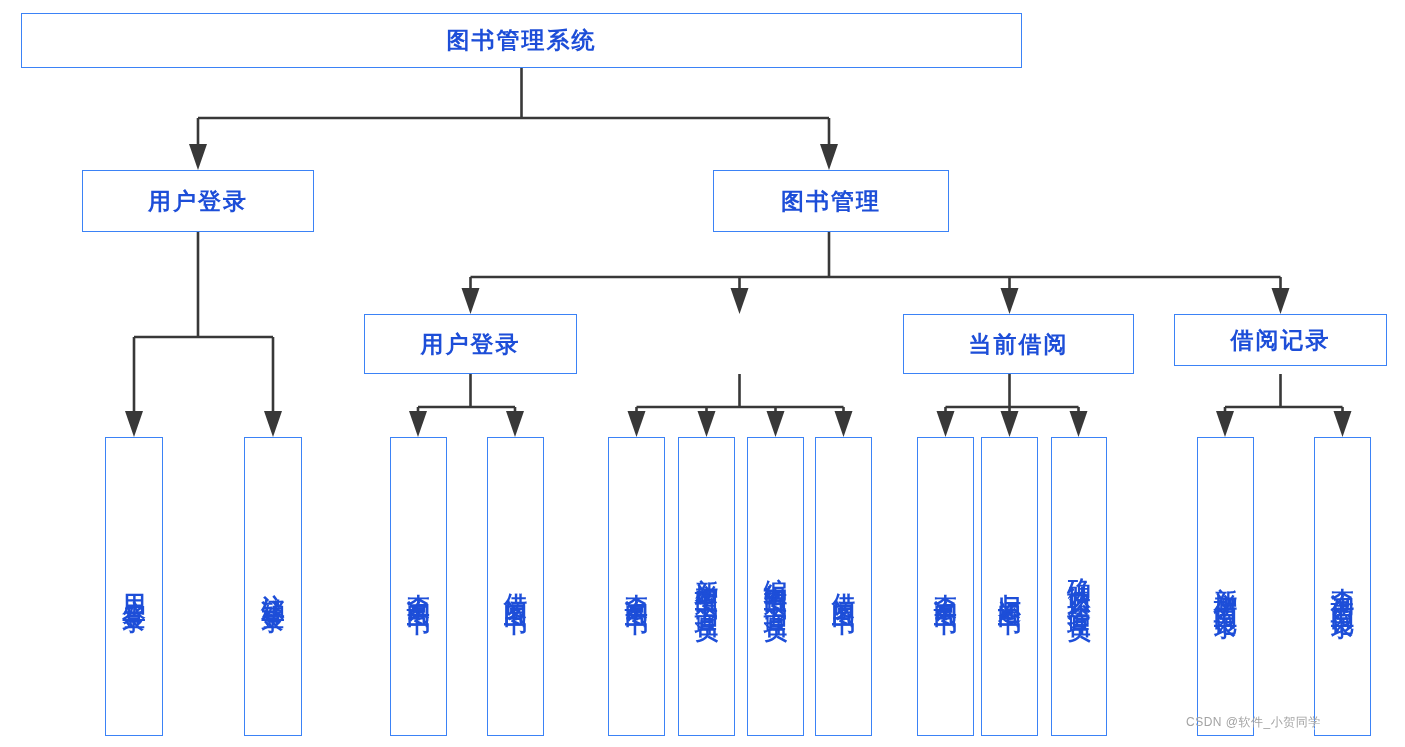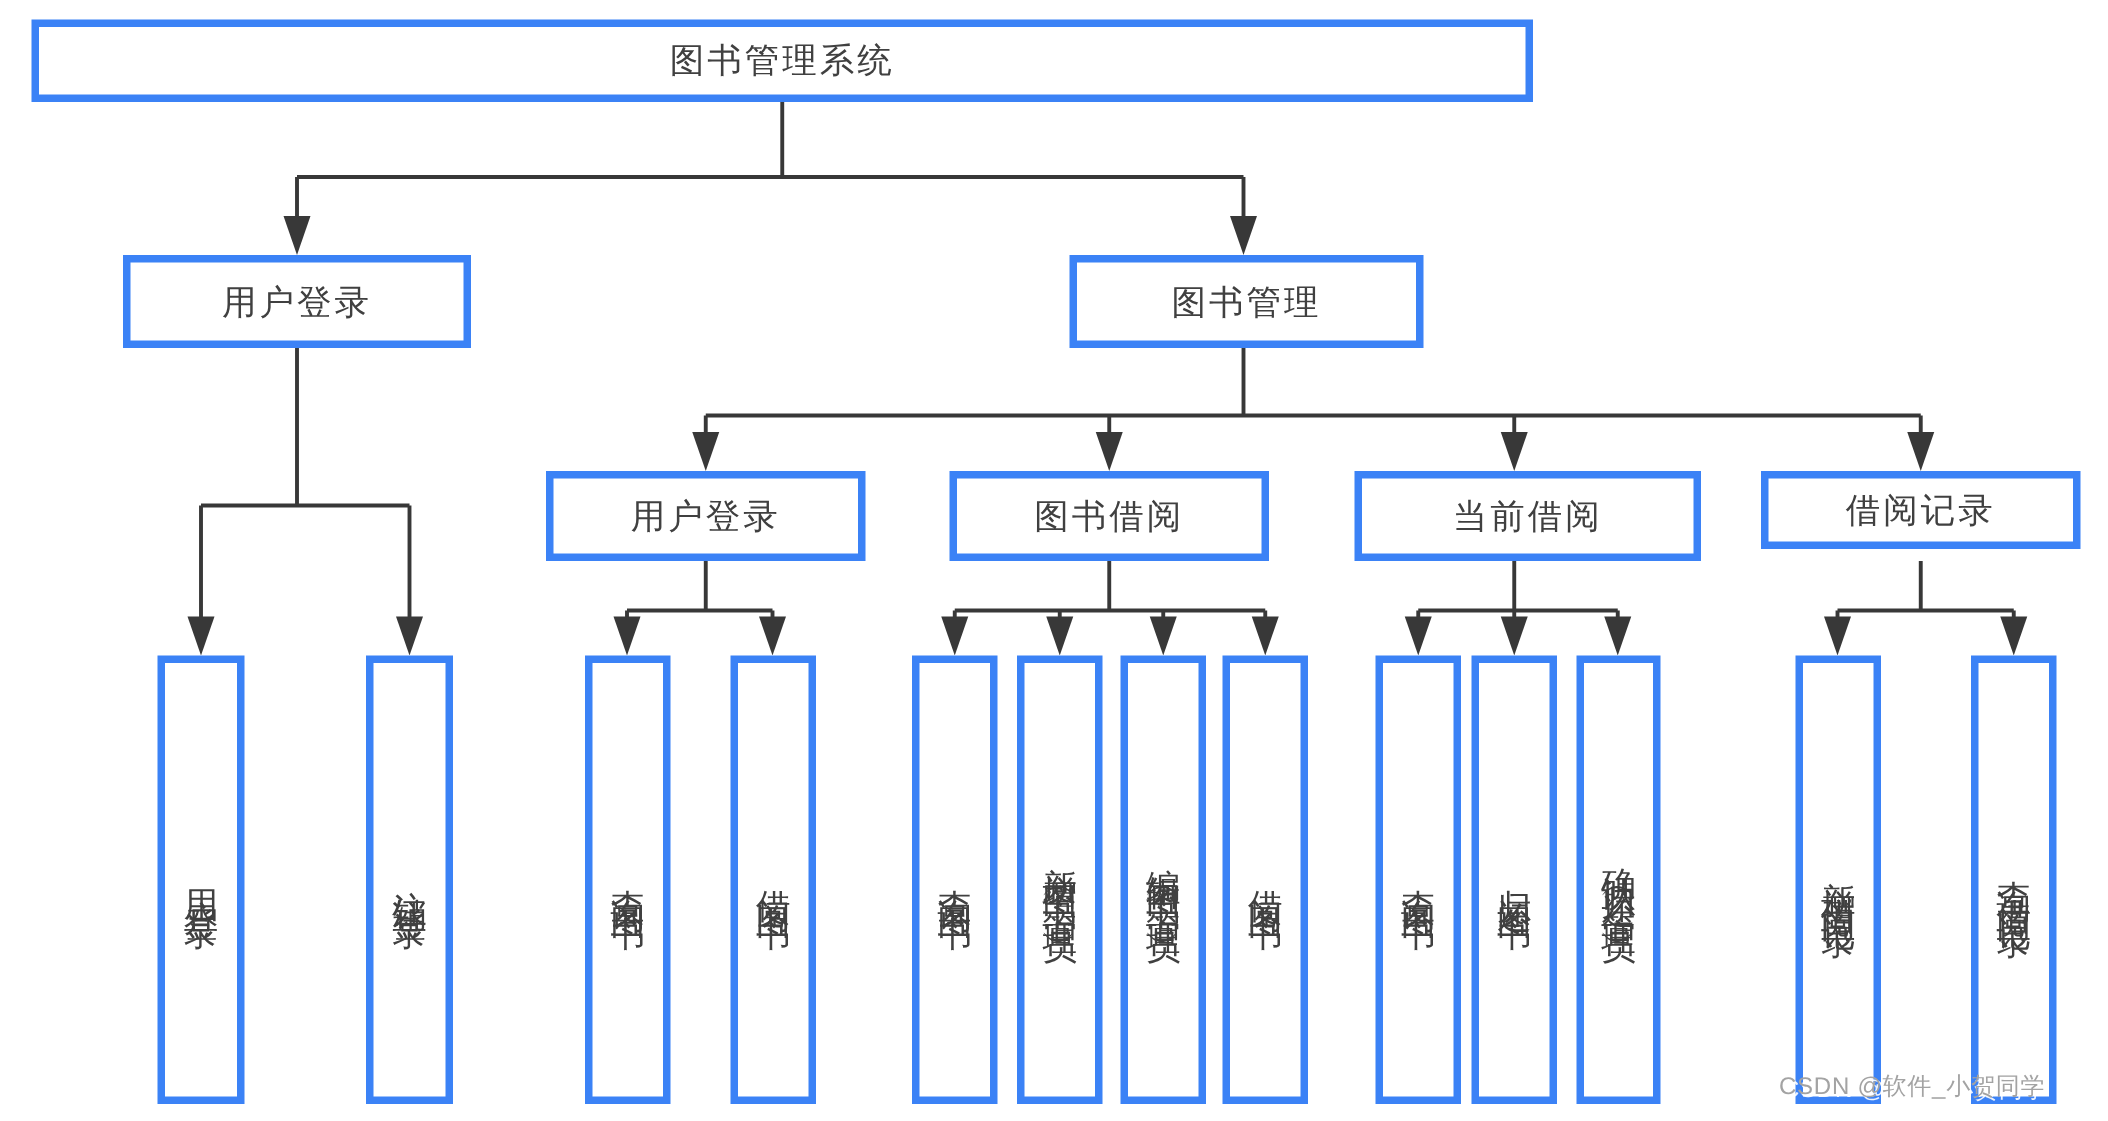--- a/index.html
+++ b/index.html
@@ -7,33 +7,33 @@
     width:1405px;height:747px;overflow:hidden;position:relative;
     font-family:"Liberation Sans","DejaVu Sans",sans-serif;
     color:#383838;
   }
   .stage{position:absolute;left:0;top:0;width:1405px;height:747px;}
   svg.connectors{position:absolute;left:0;top:0;z-index:1;}
   svg.connectors path{stroke:#383838;stroke-width:2.6;fill:none;}
   svg.connectors path.tri{fill:#383838;stroke:none;}
   .box{
     position:absolute;box-sizing:border-box;z-index:2;
-    background:#ffffff;border:5px solid #3b82f6;
+    background:#ffffff;border:1px solid #3b82f6;
     display:flex;align-items:center;justify-content:center;
-    font-size:23px;letter-spacing:2px;color:#404040;
+    font-size:23px;letter-spacing:2px;color:#1d4ed8;font-weight:bold;
   }
   .box.leaf{letter-spacing:0;}
   .leaf .vtext{
     writing-mode:vertical-rl;text-orientation:mixed;
     letter-spacing:6px;font-size:23px;line-height:1;
     white-space:nowrap;
   }
   .watermark{
     position:absolute;z-index:5;left:1186px;top:714px;
-    font-size:16px;letter-spacing:0.5px;color:#a3a3a3;
+    font-size:12px;letter-spacing:0.5px;color:#a3a3a3;
     text-shadow:2px 2px 0 rgba(255,255,255,0.9);
     white-space:nowrap;
   }
 </style>
 </head>
 <body>
 
 <div class="stage">
 
   <svg class="connectors" width="1405" height="747" viewBox="0 0 1405 747">
@@ -119,23 +119,20 @@
   <div class="box" style="left:82px;top:170px;width:232px;height:62px">
     <span>用户登录</span>
   </div>
   <div class="box" style="left:713px;top:170px;width:236px;height:62px">
     <span>图书管理</span>
   </div>
 
   <div class="box" style="left:364px;top:314px;width:213px;height:60px">
     <span>用户登录</span>
   </div>
-  <div class="box" style="left:633px;top:314px;width:213px;height:60px">
-    <span>图书借阅</span>
-  </div>
   <div class="box" style="left:903px;top:314px;width:231px;height:60px">
     <span>当前借阅</span>
   </div>
   <div class="box" style="left:1174px;top:314px;width:213px;height:52px">
     <span>借阅记录</span>
   </div>
 
   <div class="box leaf" style="left:105px;top:437px;width:58px;height:299px">
     <span class="vtext">用户登录</span>
   </div>

